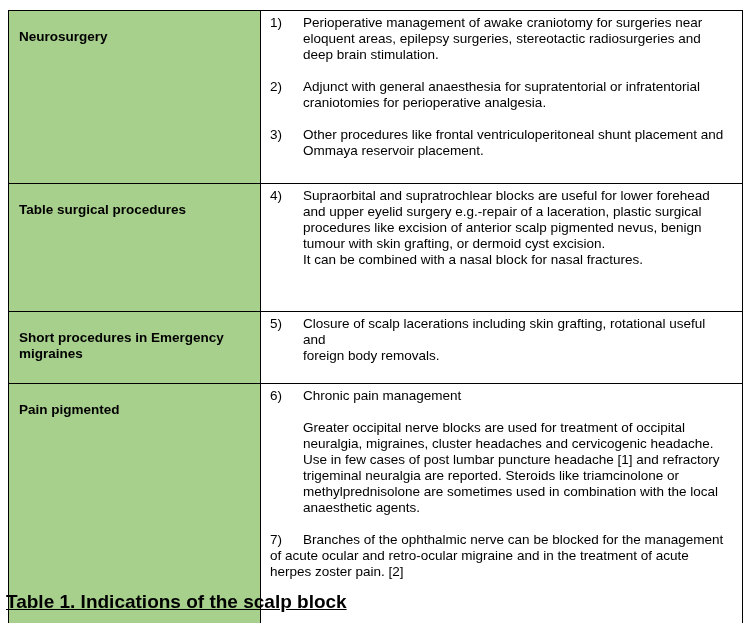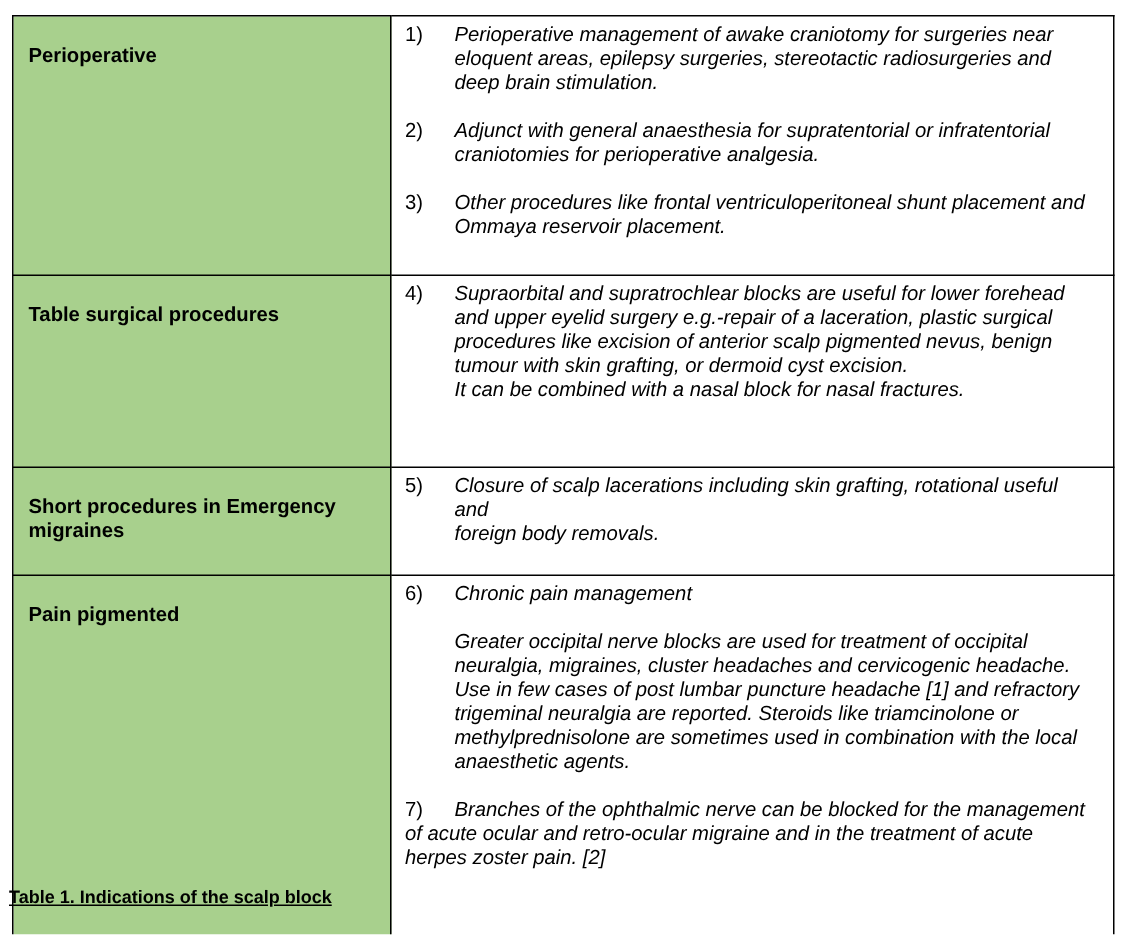--- a/index.html
+++ b/index.html
@@ -48,51 +48,50 @@
     margin: 0 0 16px 0;
   }
   .item:last-child { margin-bottom: 0; }
   .item .num {
     flex: 0 0 33px;
     width: 33px;
   }
   .item .txt {
     flex: 1 1 auto;
     white-space: pre-line;
-    font-style: italic;
   }
   .item.flow {
     display: block;
   }
   .item.flow .num {
     display: inline-block;
     width: 33px;
   }
   .item.flow .txt {
     display: inline;
     white-space: pre-line;
   }
   .caption {
     position: absolute;
     left: 6px;
     top: 591px;
-    font-size: 12px;
+    font-size: 19px;
     font-weight: bold;
     text-decoration: underline;
   }
 </style>
 </head>
 <body>
 
 <div class="page">
 
   <table class="indications">
     <tbody id="table-body">
         <tr class="r1">
-          <td class="cat-cell"><span>Perioperative</span></td>
+          <td class="cat-cell"><span>Neurosurgery</span></td>
           <td class="content-cell">
             <div class="item">
               <span class="num">1)</span>
               <span class="txt">Perioperative management of awake craniotomy for surgeries near
 eloquent areas, epilepsy surgeries, stereotactic radiosurgeries and
 deep brain stimulation.</span>
             </div>
             <div class="item">
               <span class="num">2)</span>
               <span class="txt">Adjunct with general anaesthesia for supratentorial or infratentorial

